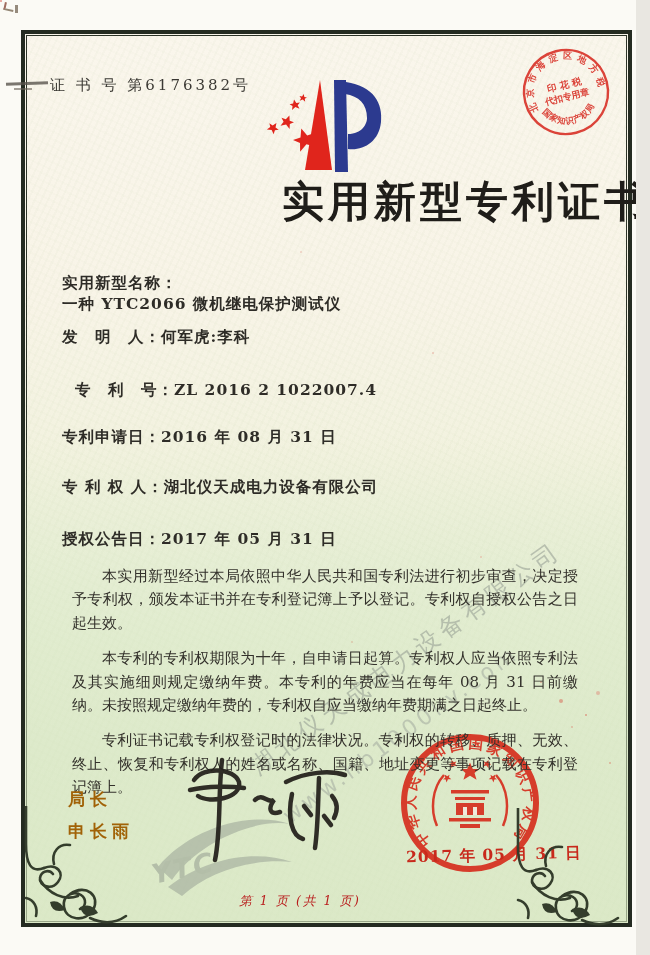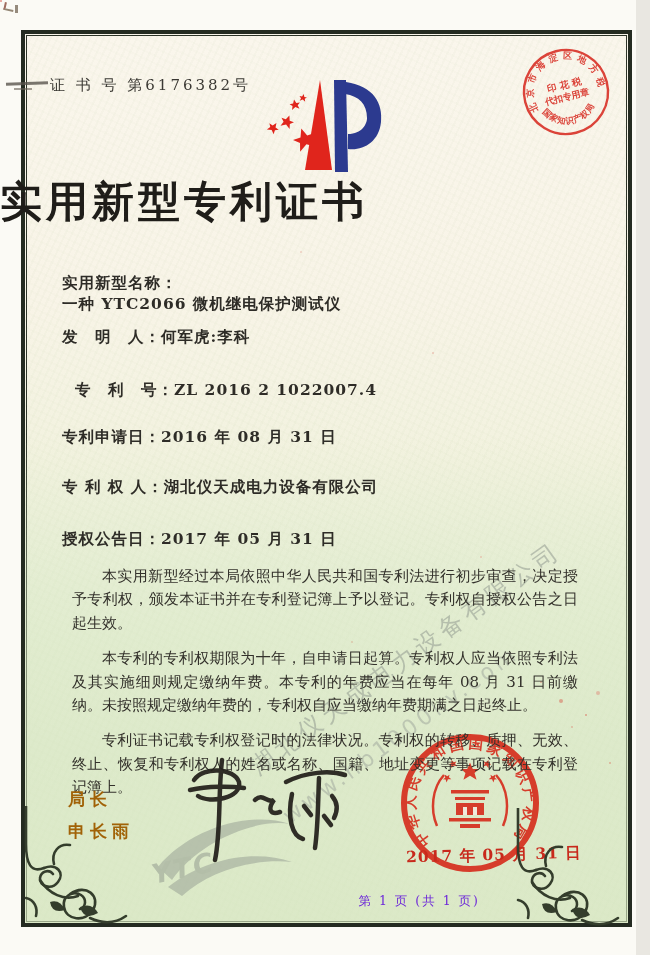--- a/index.html
+++ b/index.html
@@ -16,34 +16,34 @@
   .green-fade{position:absolute;left:0;right:0;bottom:0;height:55%;
          background:linear-gradient(180deg,rgba(222,236,204,0) 0%,rgba(216,232,195,.5) 45%,rgba(212,229,189,.65) 100%);}
   
   .cert-no{position:absolute;left:50px;top:76px;font-size:15px;letter-spacing:3px;color:#3a3833;z-index:5;}
   .smudge{position:absolute;left:6px;top:82px;width:42px;height:3px;background:#5a554d;opacity:.8;
           transform:rotate(-2deg);z-index:6;}
   .smudge2{position:absolute;left:14px;top:88px;width:18px;height:2px;background:#6a6258;opacity:.6;z-index:6;}
   .corner-mark{position:absolute;left:4px;top:3px;width:8px;height:6px;border-left:2px solid #8a4a3a;
           border-bottom:2px solid #7a6a55;transform:rotate(12deg);opacity:.8;}
   .corner-mark2{position:absolute;left:15px;top:5px;width:3px;height:8px;background:#6a5a48;opacity:.7;}
-  .title{position:absolute;left:0;width:650px;top:174px;text-align:left;font-size:42px;font-weight:bold;
+  .title{position:absolute;left:0;width:650px;top:174px;text-align:right;font-size:42px;font-weight:bold;
          letter-spacing:4px;color:#1f1d19;z-index:5;}
   .fields{position:absolute;left:62px;top:273px;width:520px;z-index:5;}
   .field{position:absolute;left:0;display:flex;font-size:15.5px;font-weight:600;color:#2e2c27;
          white-space:pre;letter-spacing:1px;}
   .f0{top:0;flex-direction:column;} .f1{top:54px;} .f2{top:107px;margin-left:13px;} .f3{top:154px;} .f4{top:204px;} .f5{top:256px;}
   .body-text{position:absolute;left:60px;top:553px;width:530px;z-index:5;font-size:15px;
          line-height:23.4px;color:#33312b;text-align:justify;}
   .body-text p{margin:12px;text-indent:2em;}
   .officer{position:absolute;left:68px;z-index:5;font-size:17px;font-weight:700;letter-spacing:5px;color:#a16207;
          font-family:"DejaVu Sans","Liberation Sans",sans-serif;}
   .officer-title{top:788px;} .officer-name{top:820px;}
-  .footer{position:absolute;left:120px;width:360px;top:893px;text-align:right;font-size:12.5px;
-         color:#6d28d9;z-index:5;letter-spacing:2px;}
+  .footer{position:absolute;left:120px;width:360px;top:893px;text-align:center;font-size:12.5px;
+         color:#b91c1c;z-index:5;letter-spacing:2px;font-style:italic;}
   
   .wm-company{position:absolute;left:244px;top:756px;font-size:24px;letter-spacing:5px;
          color:rgba(138,146,138,.5);transform:rotate(-36deg);transform-origin:0 0;white-space:nowrap;z-index:2;}
   .wm-url{position:absolute;left:278px;top:808px;font-size:22px;letter-spacing:4px;
          color:rgba(148,156,148,.45);transform:rotate(-36deg);transform-origin:0 0;white-space:nowrap;z-index:2;
          font-family:"DejaVu Sans","Liberation Sans",sans-serif;}
   .ytc-wm{position:absolute;left:138px;top:772px;z-index:2;opacity:.55;}
   .signature{position:absolute;left:158px;top:748px;z-index:6;}
   .seal{position:absolute;left:397px;top:728px;z-index:4;}
   .seal-date{position:absolute;left:406px;top:845px;font-size:15.5px;font-weight:bold;color:#c8291c;

